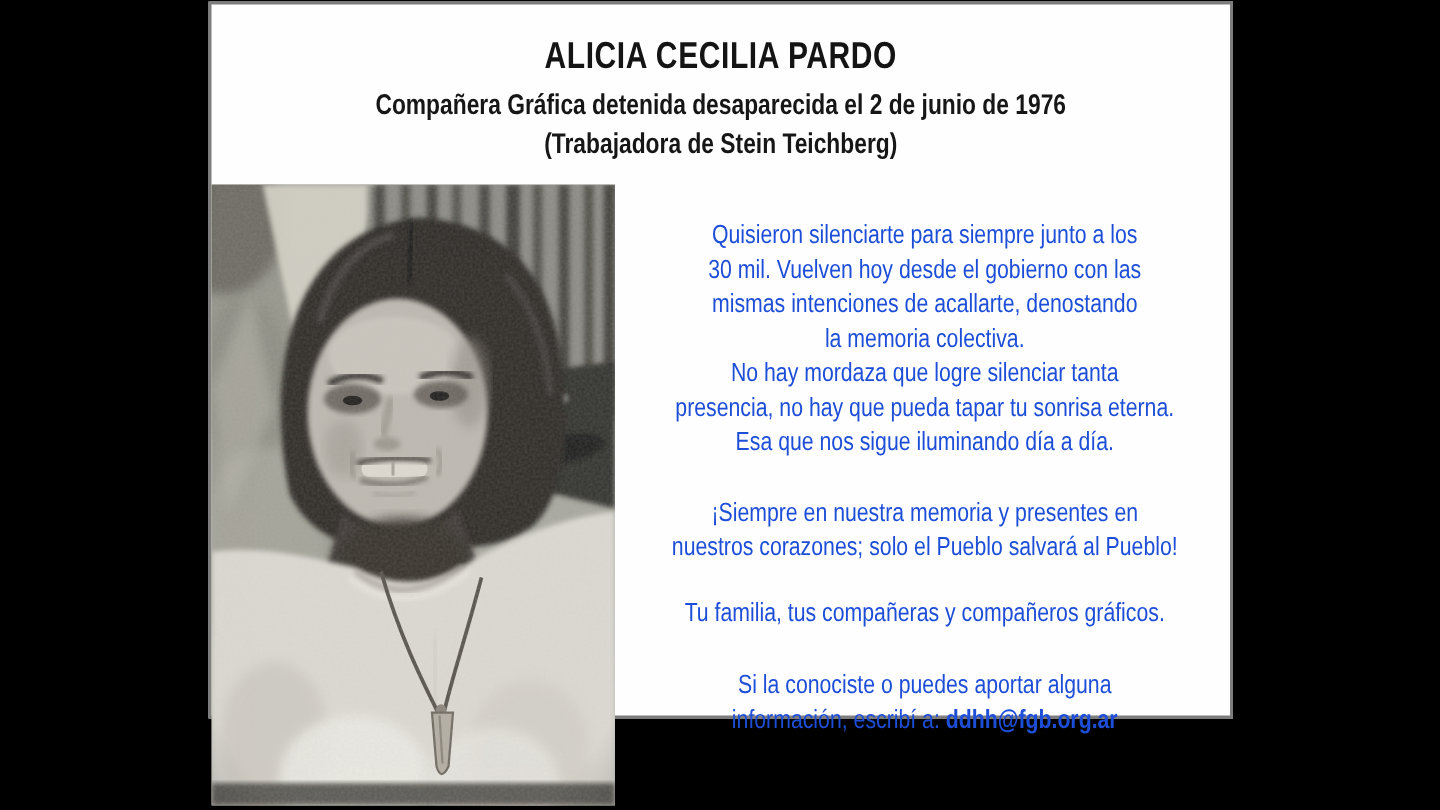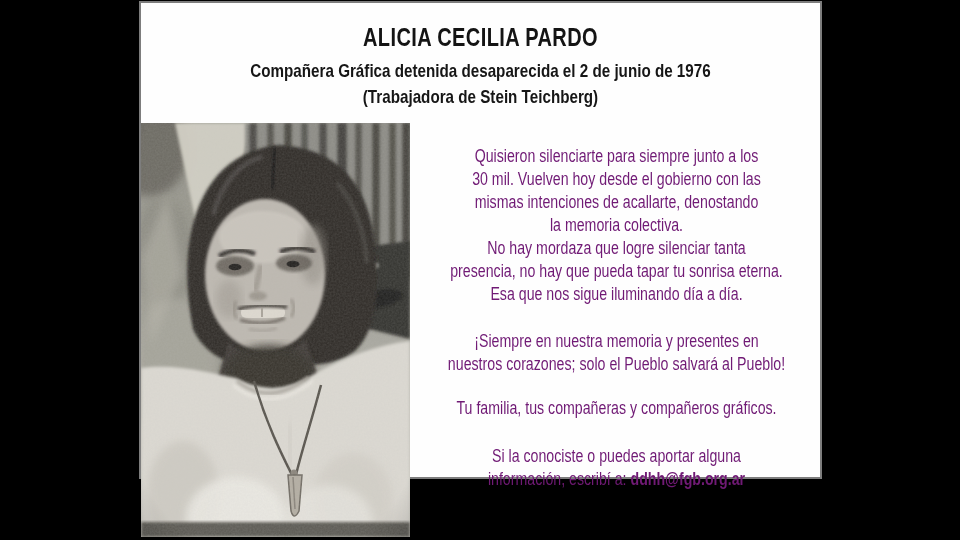--- a/index.html
+++ b/index.html
@@ -33,21 +33,21 @@
     white-space: pre-line;
   }
   .photo-wrap {
     position: absolute; left: 0; top: 120px;
     width: 269px; height: 414px;
     overflow: hidden; background: #a8a7a0;
   }
   .photo-wrap svg { display: block; width: 269px; height: 414px; }
   .body-col {
     position: absolute; left: 215px; top: 120px; width: 521px;
-    color: #701a75;
+    color: #1d4ed8;
   }
   .para {
     margin: 0; text-align: center;
     font-size: 17.5px; line-height: 23px; font-weight: 400;
     white-space: pre-line;
     transform: scaleX(0.81); transform-origin: 50% 0;
   }
   .para b { font-weight: 700; }
   .p1 { margin-top: 22px; }
   .p2 { margin-top: 24px; }

